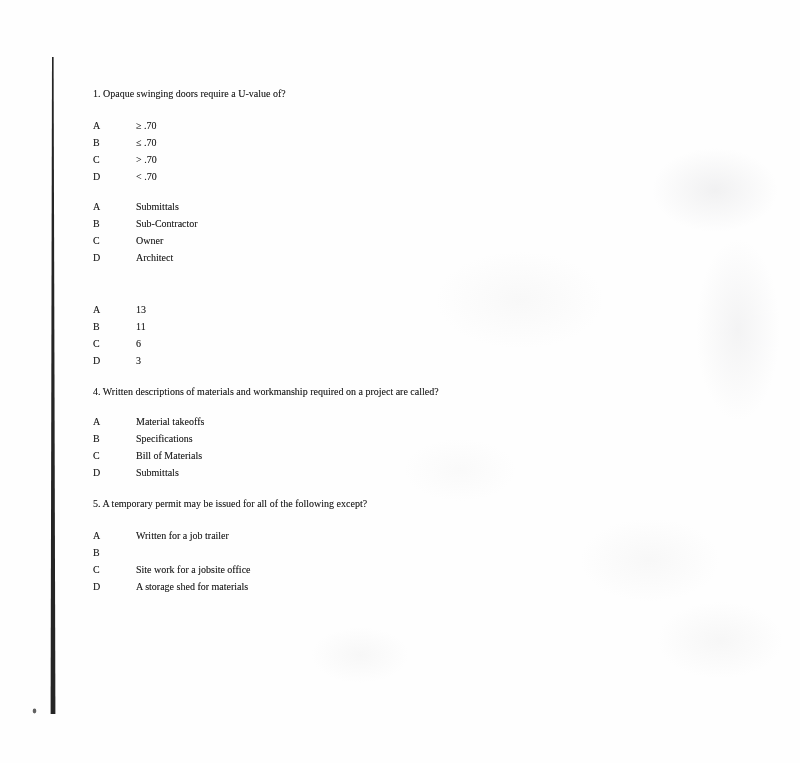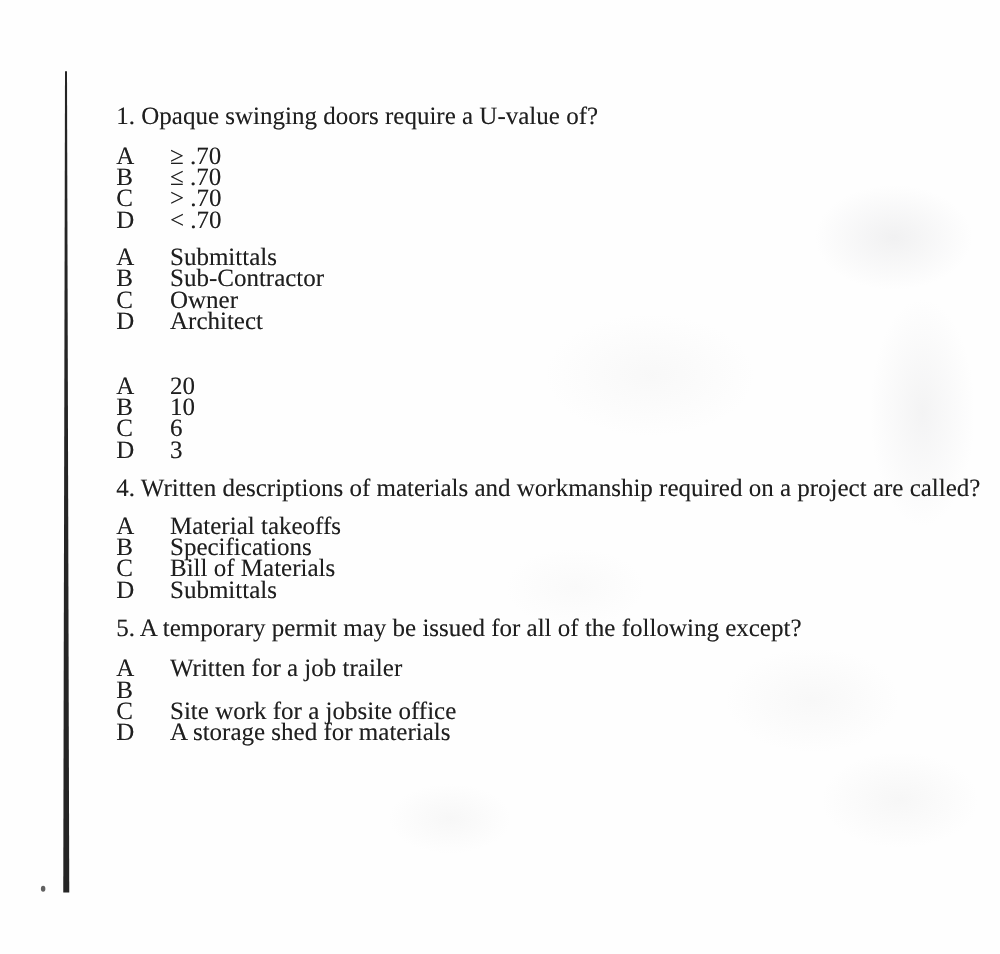--- a/index.html
+++ b/index.html
@@ -33,21 +33,21 @@
     left: 0;
     top: 0;
     pointer-events: none;
   }
   .content {
     position: absolute;
     left: 93px;
     top: 84px;
     width: 690px;
     color: #1f1f1f;
-    font-size: 20px;
+    font-size: 10px;
     text-shadow: 0 0 0.5px rgba(32,32,32,0.45);
   }
   .question { margin-top: 13px; }
   .question:first-child { margin-top: 0; }
   .q-title { line-height: 19px; }
   .q-line { white-space: nowrap; }
   .options { margin-top: 14px; }
   .options.tight { margin-top: 12px; }
   .options.wide-gap { margin-top: 35px; }
   .option {
@@ -113,25 +113,25 @@
           <span class="opt-letter">D</span>
           <span class="opt-text">Architect</span>
         </div>
       </div>
     </div>
 
     <div class="question">
       <div class="options wide-gap">
         <div class="option">
           <span class="opt-letter">A</span>
-          <span class="opt-text">20</span>
+          <span class="opt-text">13</span>
         </div>
         <div class="option">
           <span class="opt-letter">B</span>
-          <span class="opt-text">10</span>
+          <span class="opt-text">11</span>
         </div>
         <div class="option">
           <span class="opt-letter">C</span>
           <span class="opt-text">6</span>
         </div>
         <div class="option">
           <span class="opt-letter">D</span>
           <span class="opt-text">3</span>
         </div>
       </div>

